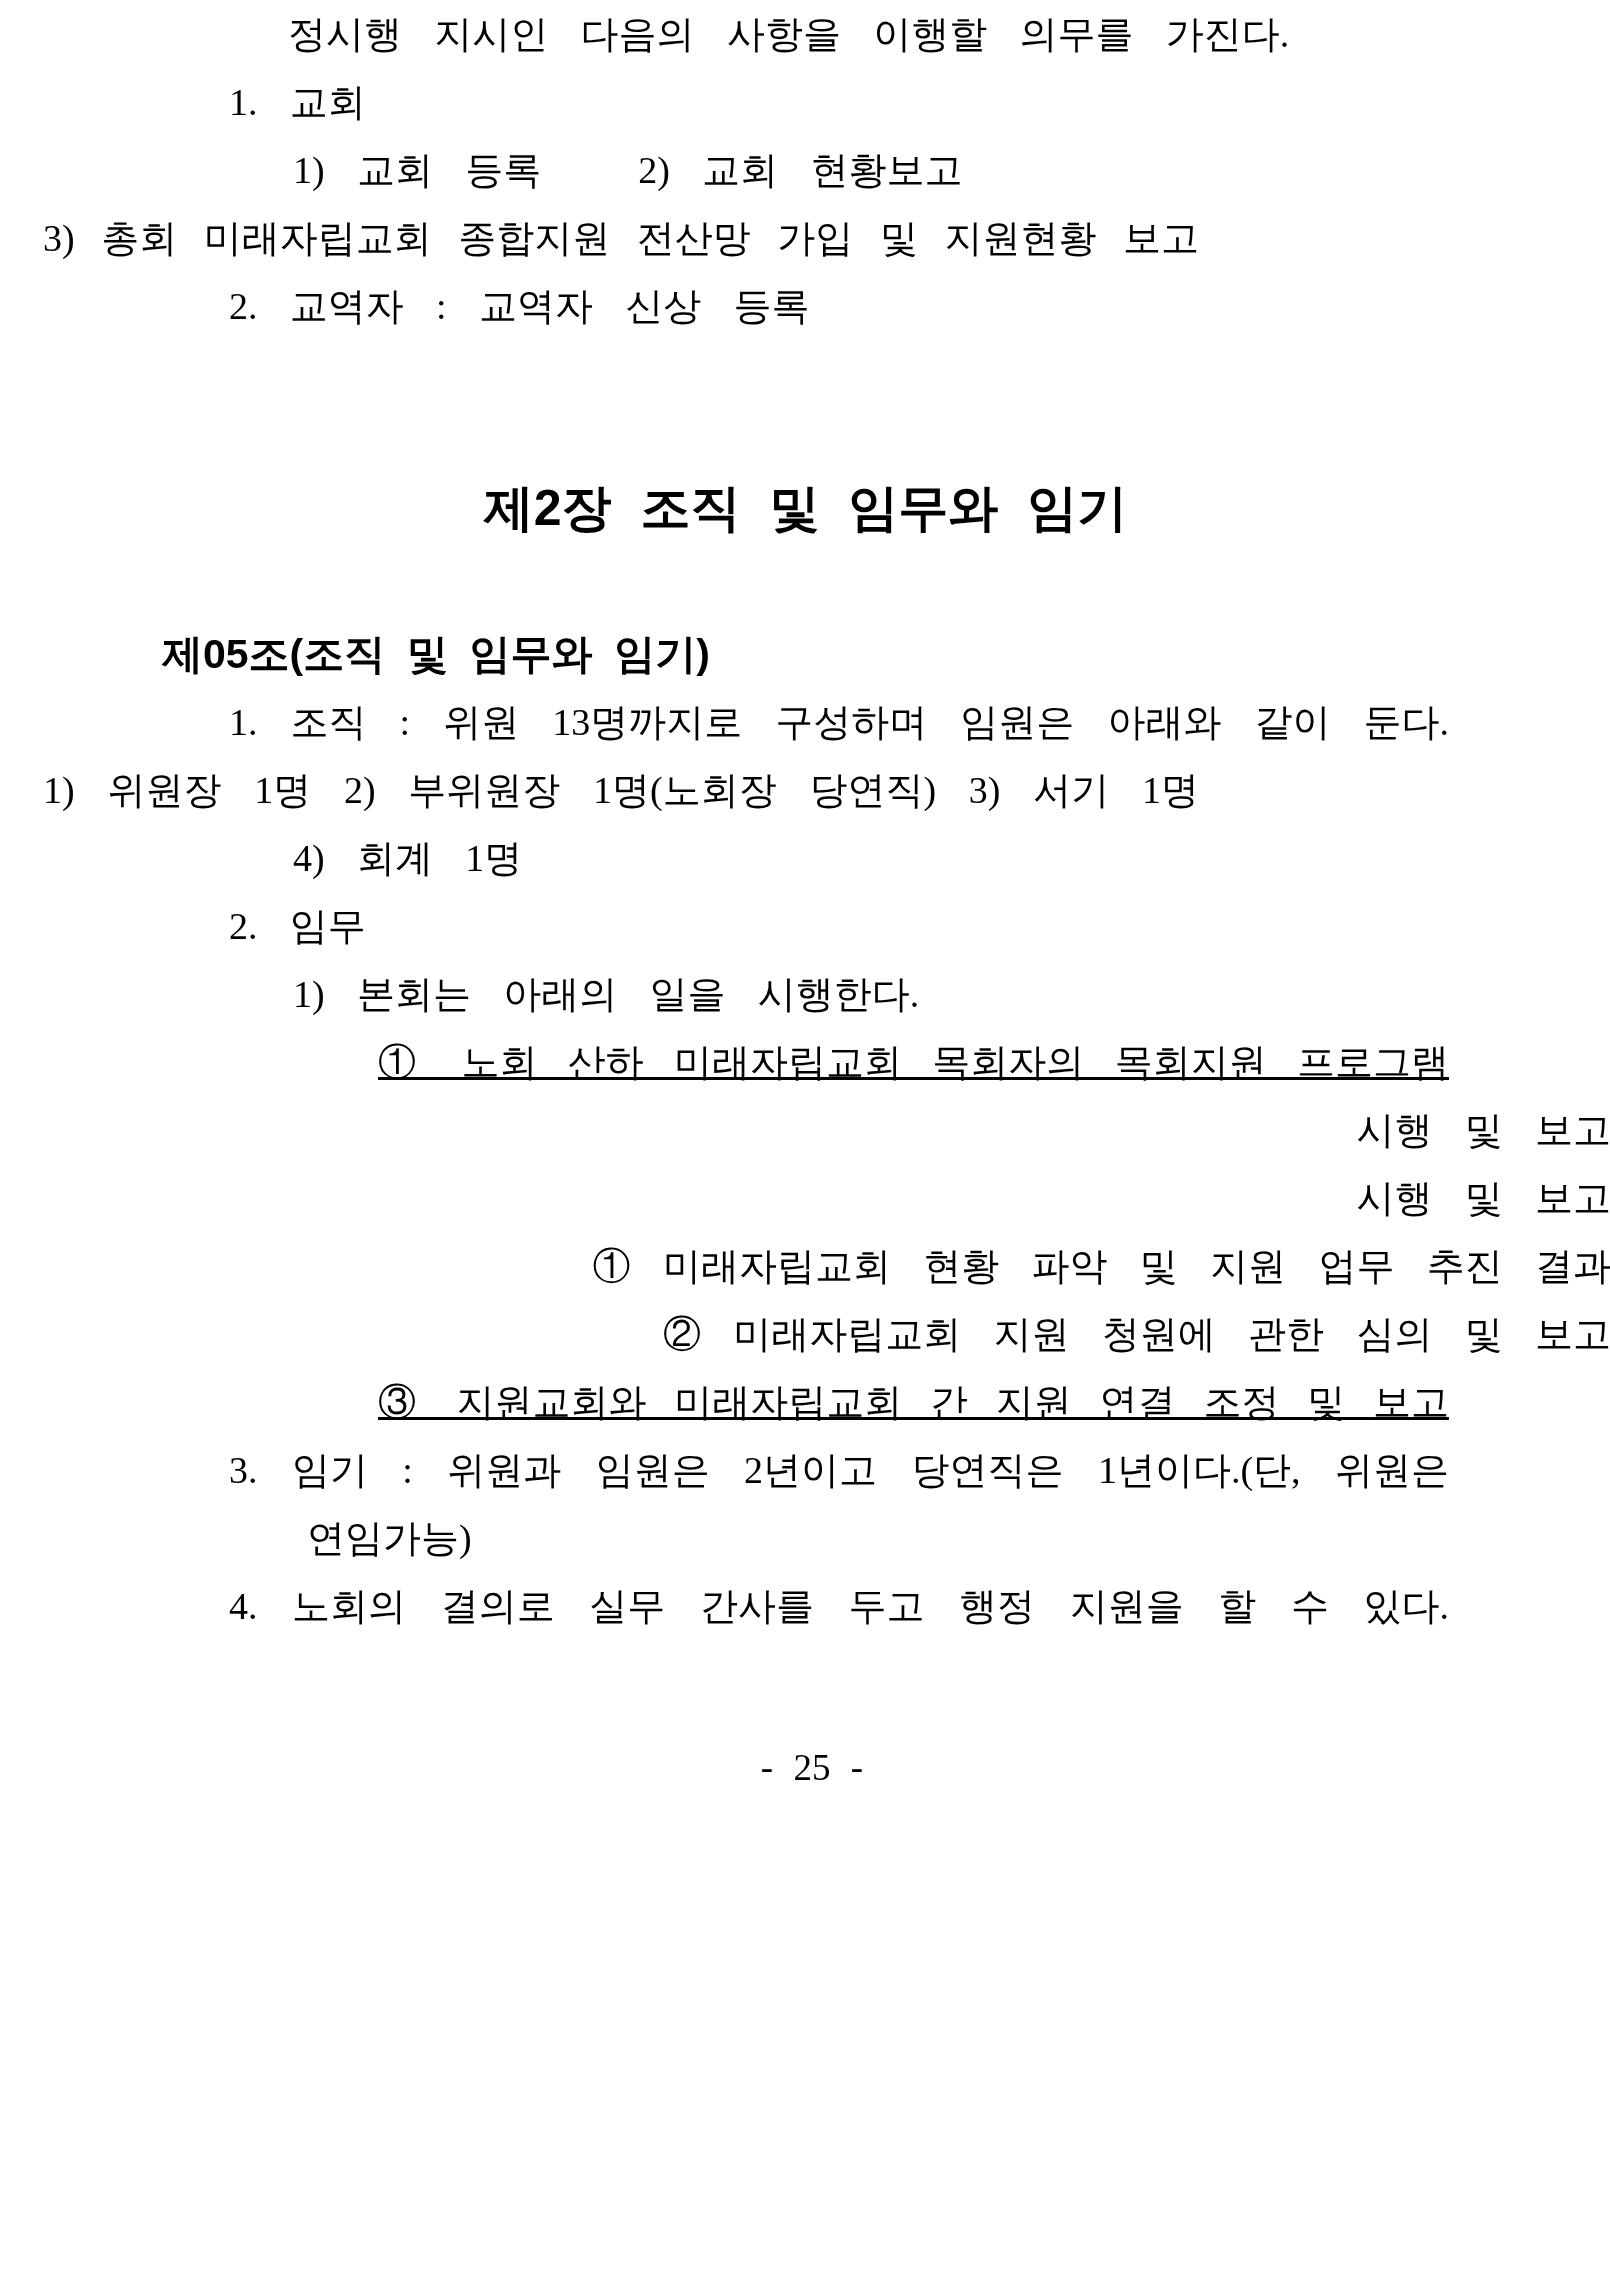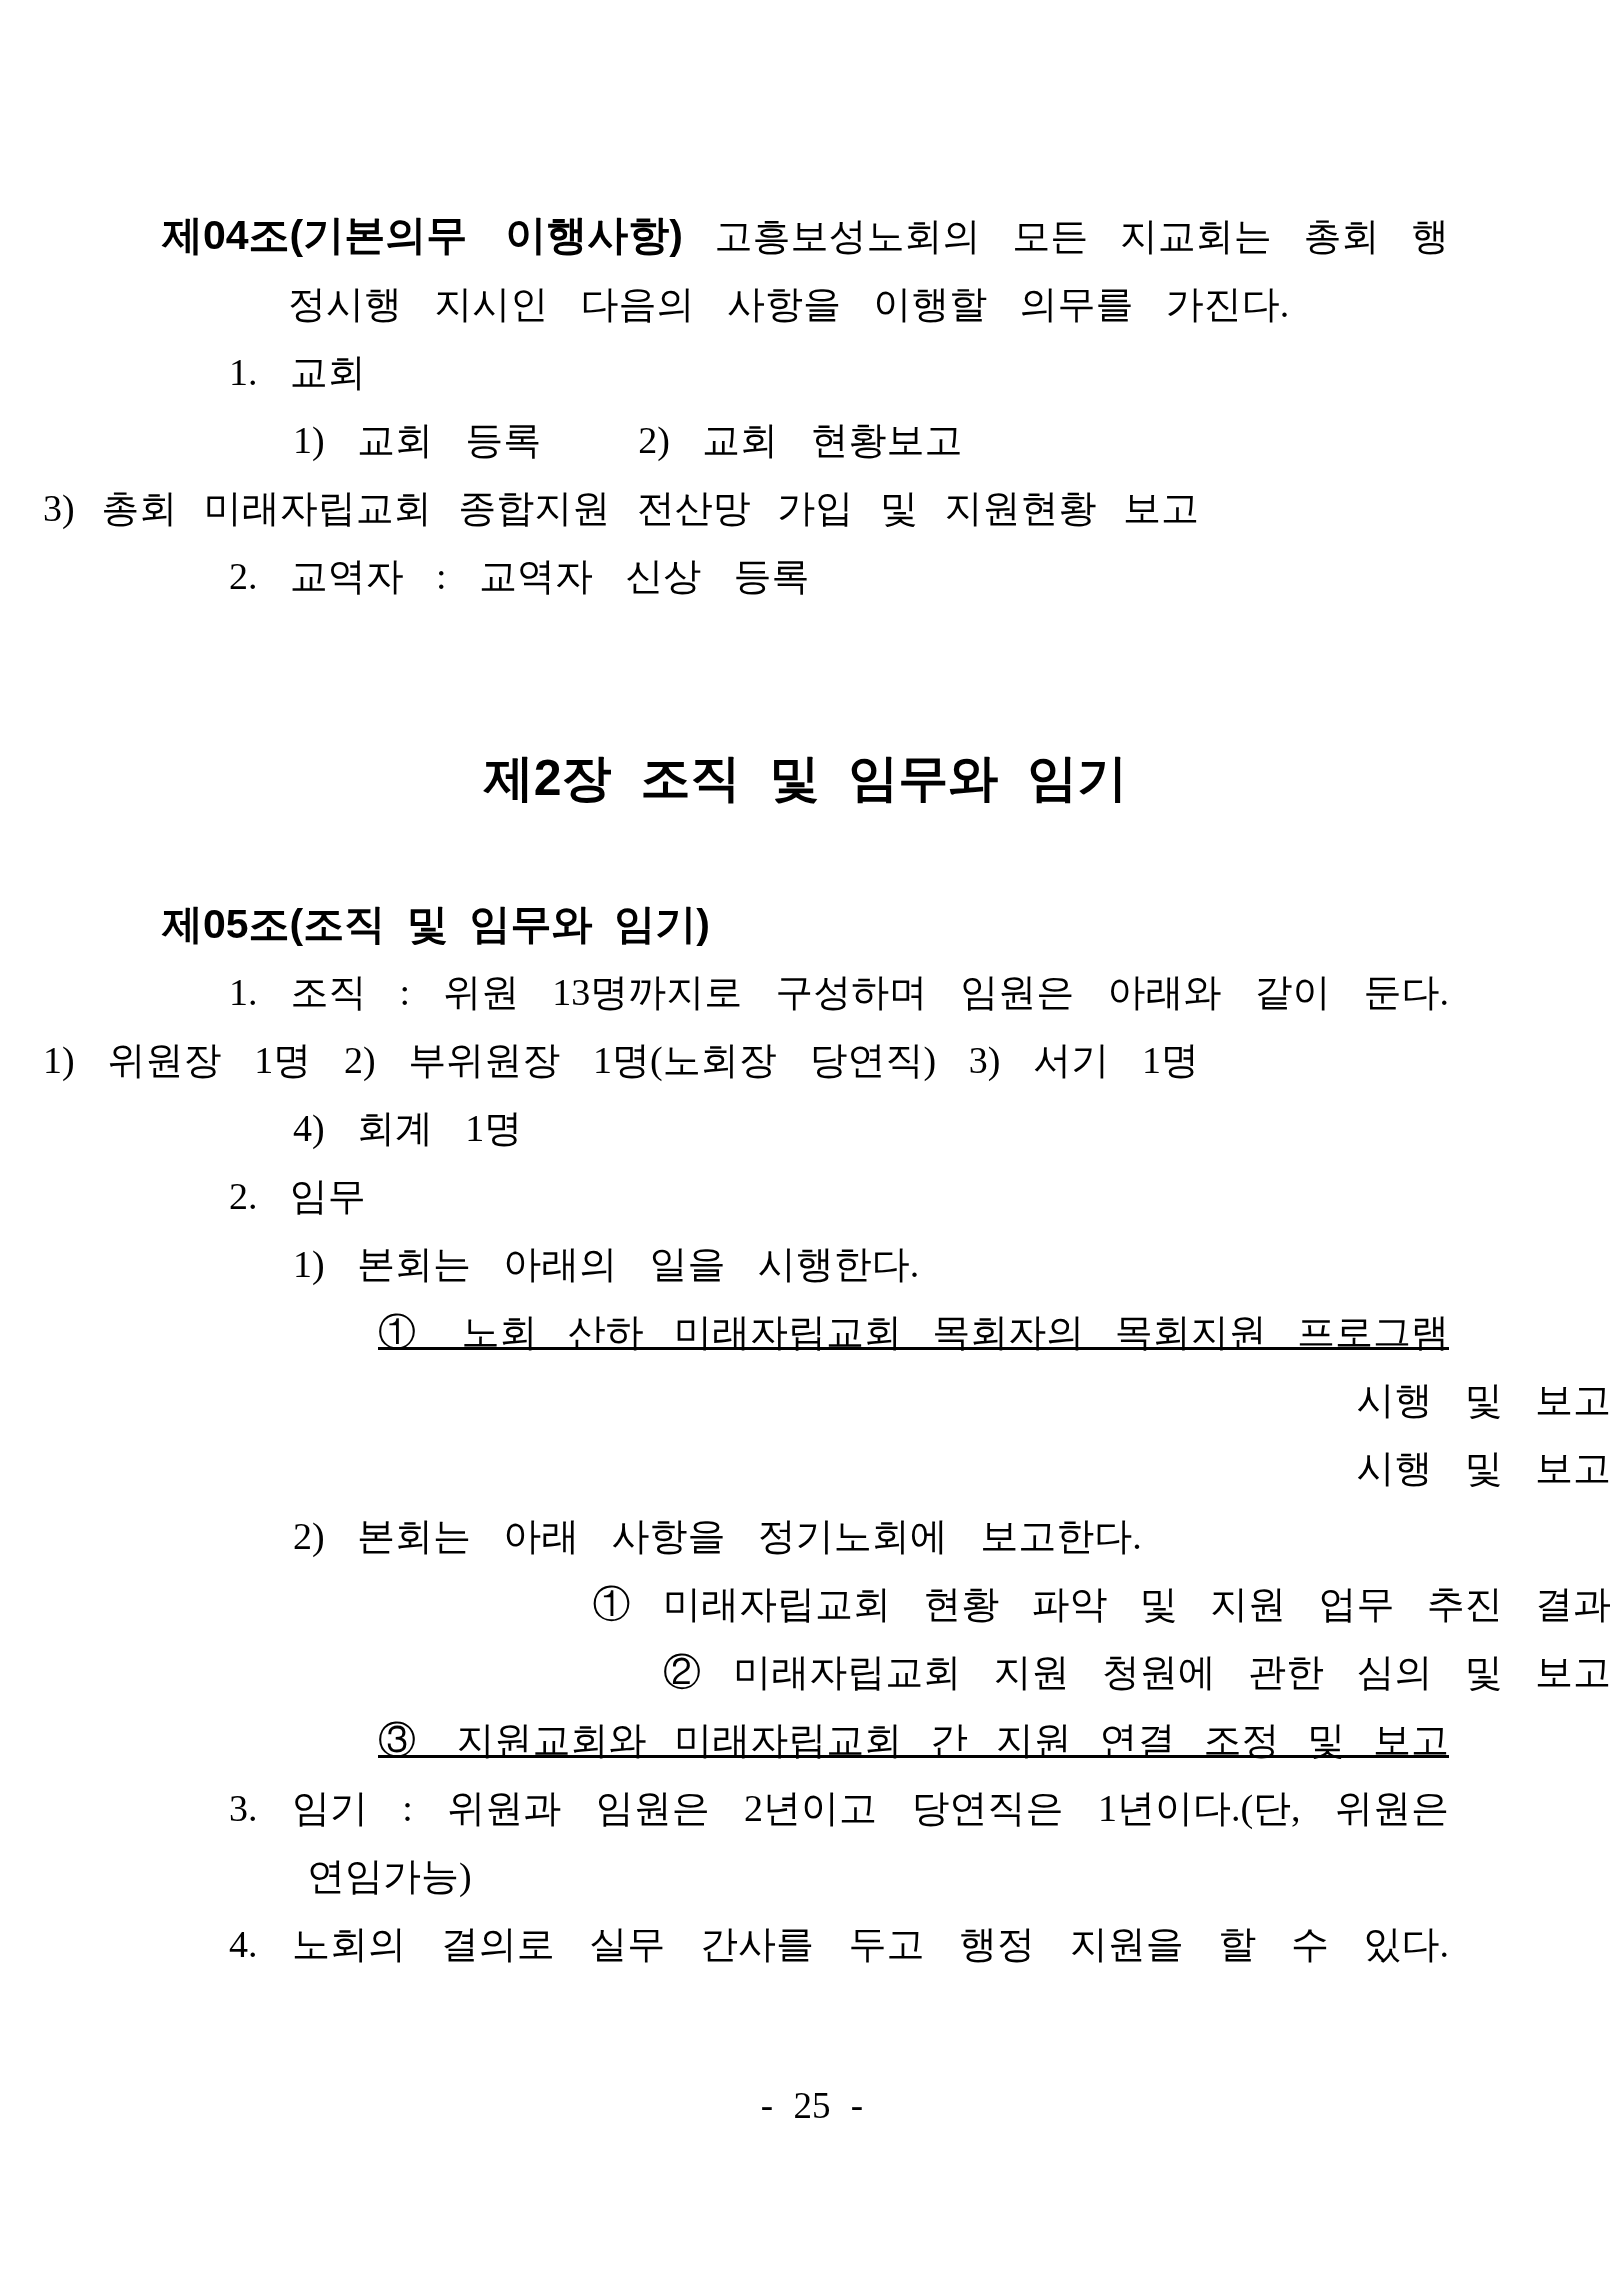--- a/index.html
+++ b/index.html
@@ -84,39 +84,37 @@
     white-space: pre;
     color: #000000;
     padding-left: 13px;
   }
 </style>
 </head>
 <body>
 
 <div class="page">
 
-  <div class="line full ind-article fw-article first-line"><span class="blabel">제04조(기본의무 이행사항)</span> <span>고흥보성노회의 모든 지교회는 총회 행</span></div>
   <div class="line ind-article-cont">정시행 지시인 다음의 사항을 이행할 의무를 가진다.</div>
   <div class="line ind-l1">1. 교회</div>
   <div class="line ind-l2">1) 교회 등록   2) 교회 현황보고</div>
   <div class="line full ind-l2 fw-l2">3) 총회 미래자립교회 종합지원 전산망 가입 및 지원현황 보고</div>
   <div class="line ind-l1">2. 교역자 : 교역자 신상 등록</div>
 
   <div class="chapter-heading">제2장 조직 및 임무와 임기</div>
 
   <div class="line article-label-line ind-article">제05조(조직 및 임무와 임기)</div>
   <div class="line full ind-l1 fw-l1">1. 조직 : 위원 13명까지로 구성하며 임원은 아래와 같이 둔다.</div>
   <div class="line full ind-l2 fw-l2">1) 위원장 1명 2) 부위원장 1명(노회장 당연직) 3) 서기 1명</div>
   <div class="line ind-l2">4) 회계 1명</div>
   <div class="line ind-l1">2. 임무</div>
   <div class="line ind-l2">1) 본회는 아래의 일을 시행한다.</div>
   <div class="line full ind-l3 fw-l3">① 노회 산하 미래자립교회 목회자의 목회지원 프로그램</div>
   <div class="line ind-l3">시행 및 보고</div>
   <div class="line ind-l3">시행 및 보고</div>
-  <div class="line ind-l2">2) 본회는 아래 사항을 정기노회에 보고한다.</div>
   <div class="line ind-l3">① 미래자립교회 현황 파악 및 지원 업무 추진 결과</div>
   <div class="line ind-l3">② 미래자립교회 지원 청원에 관한 심의 및 보고</div>
   <div class="line full ind-l3 fw-l3">③ 지원교회와 미래자립교회 간 지원 연결 조정 및 보고</div>
   <div class="line full ind-l1 fw-l1">3. 임기 : 위원과 임원은 2년이고 당연직은 1년이다.(단, 위원은</div>
   <div class="line ind-l1-cont">연임가능)</div>
   <div class="line full ind-l1 fw-l1">4. 노회의 결의로 실무 간사를 두고 행정 지원을 할 수 있다.</div>
 
   <div class="page-footer">- 25 -</div>
 
 </div>

